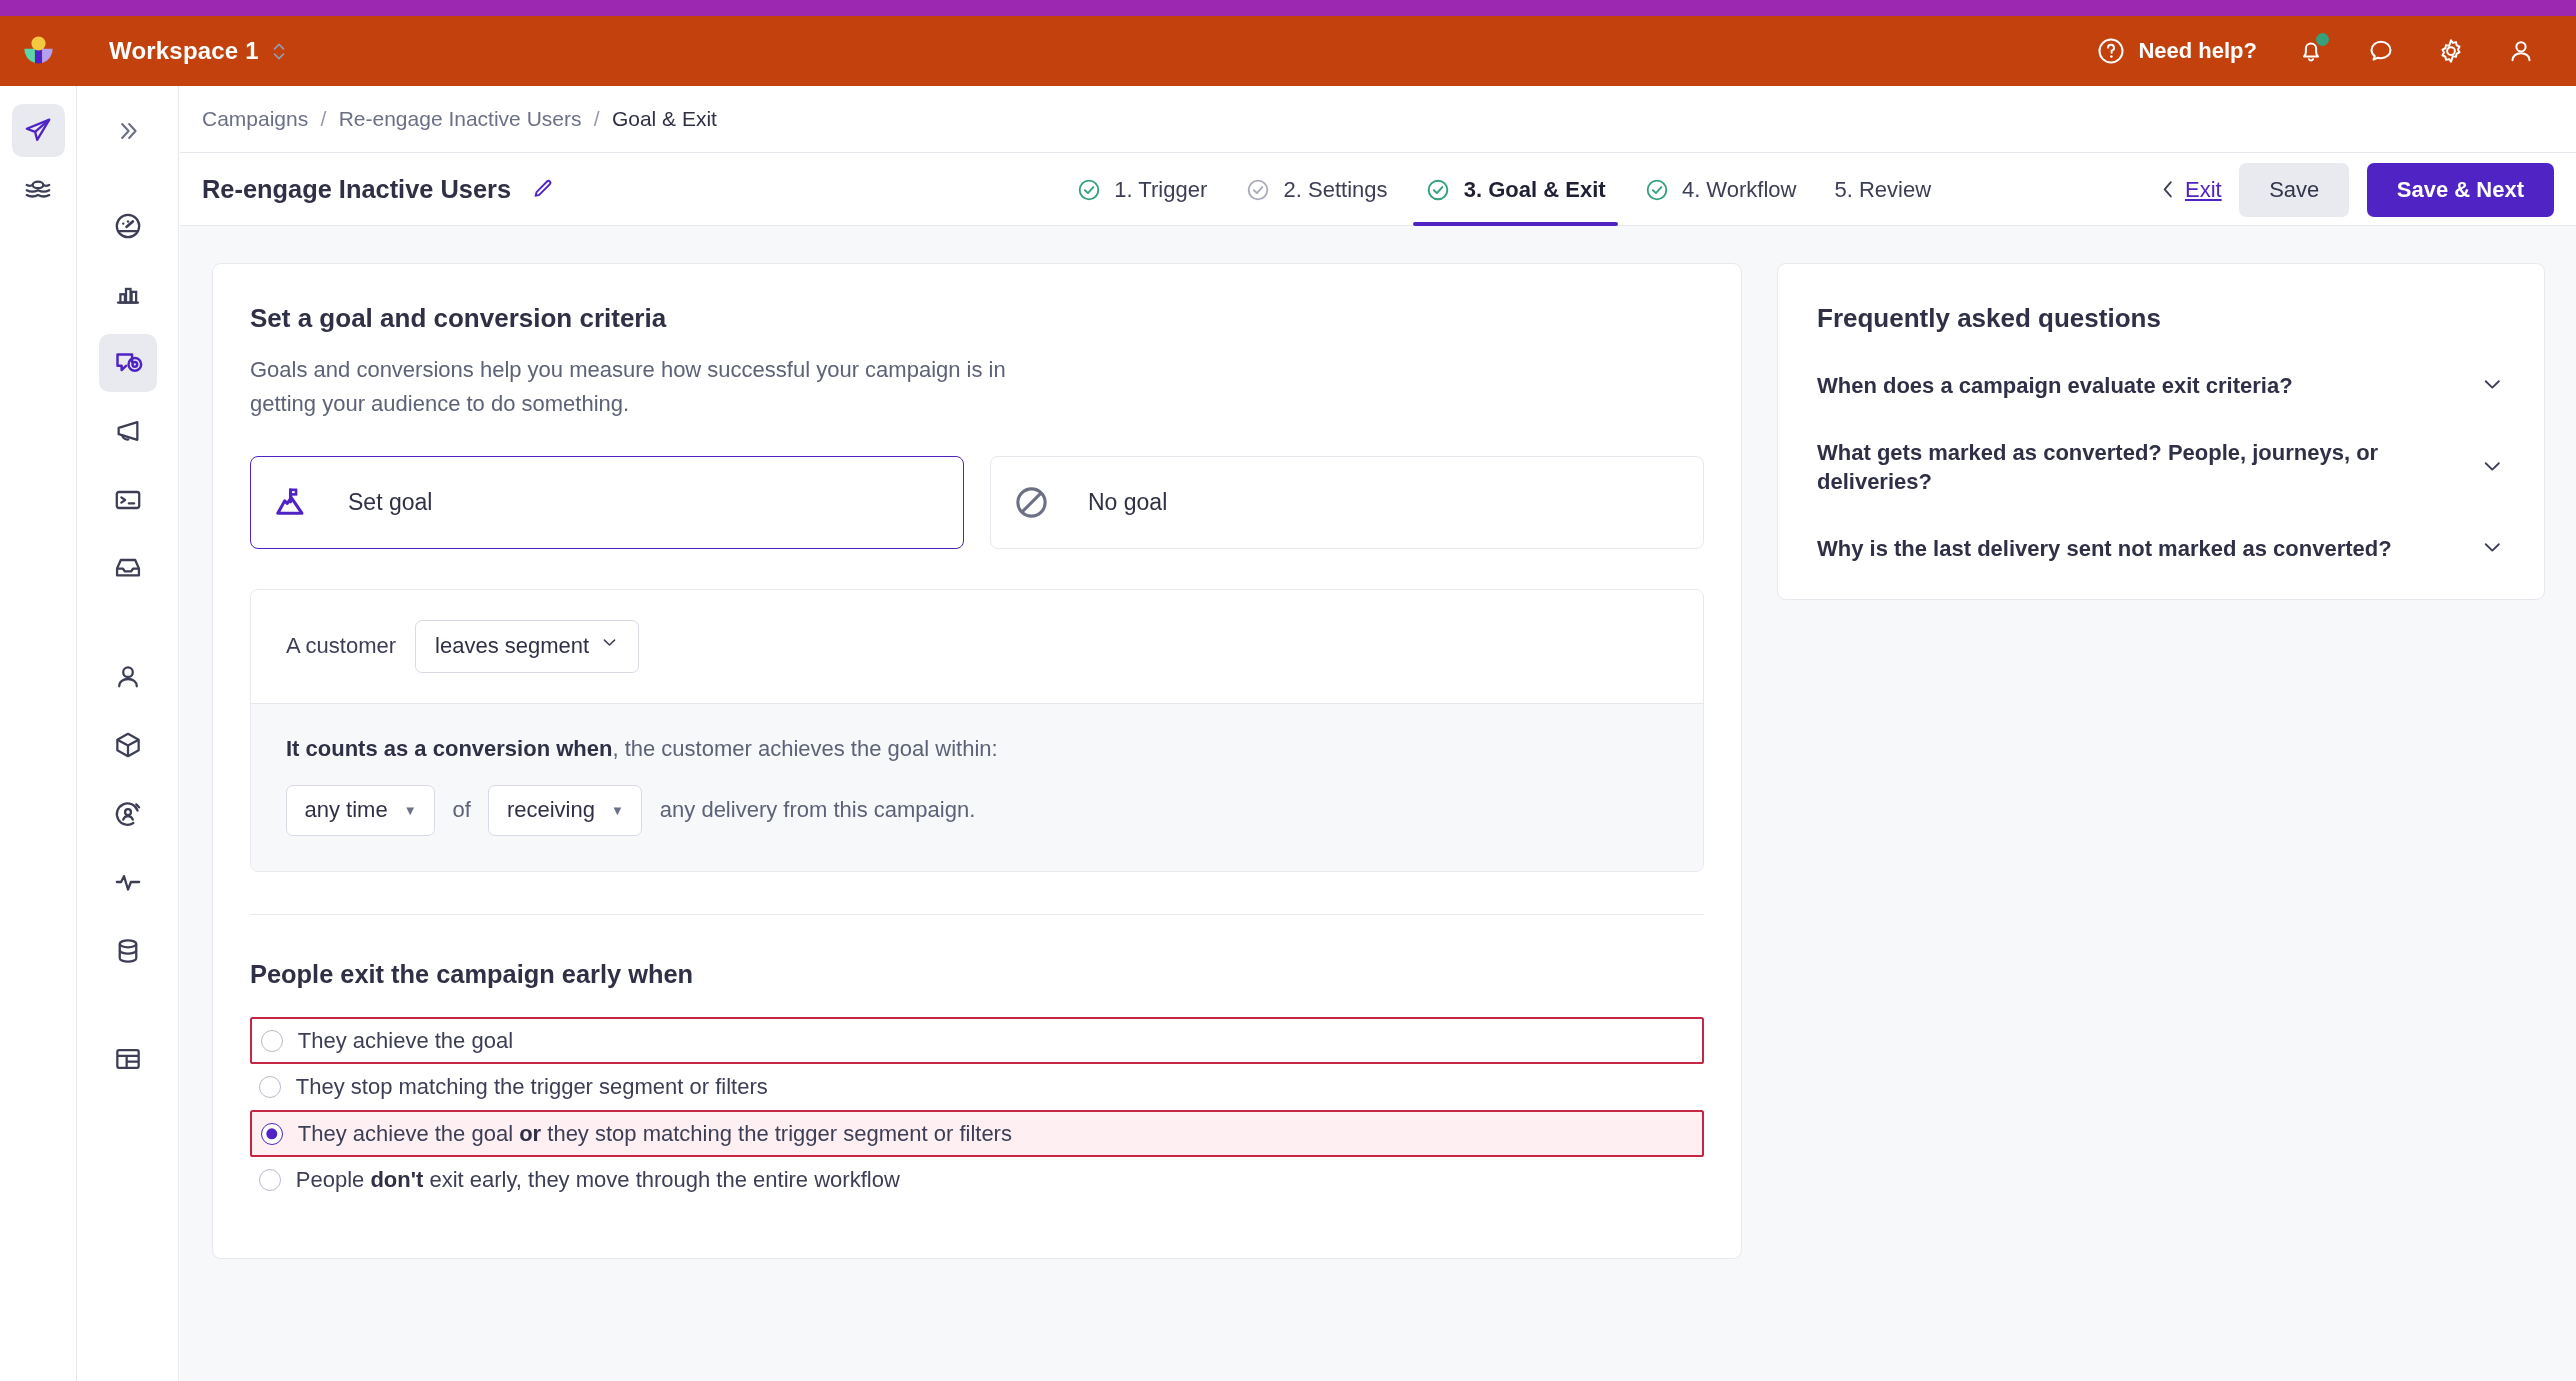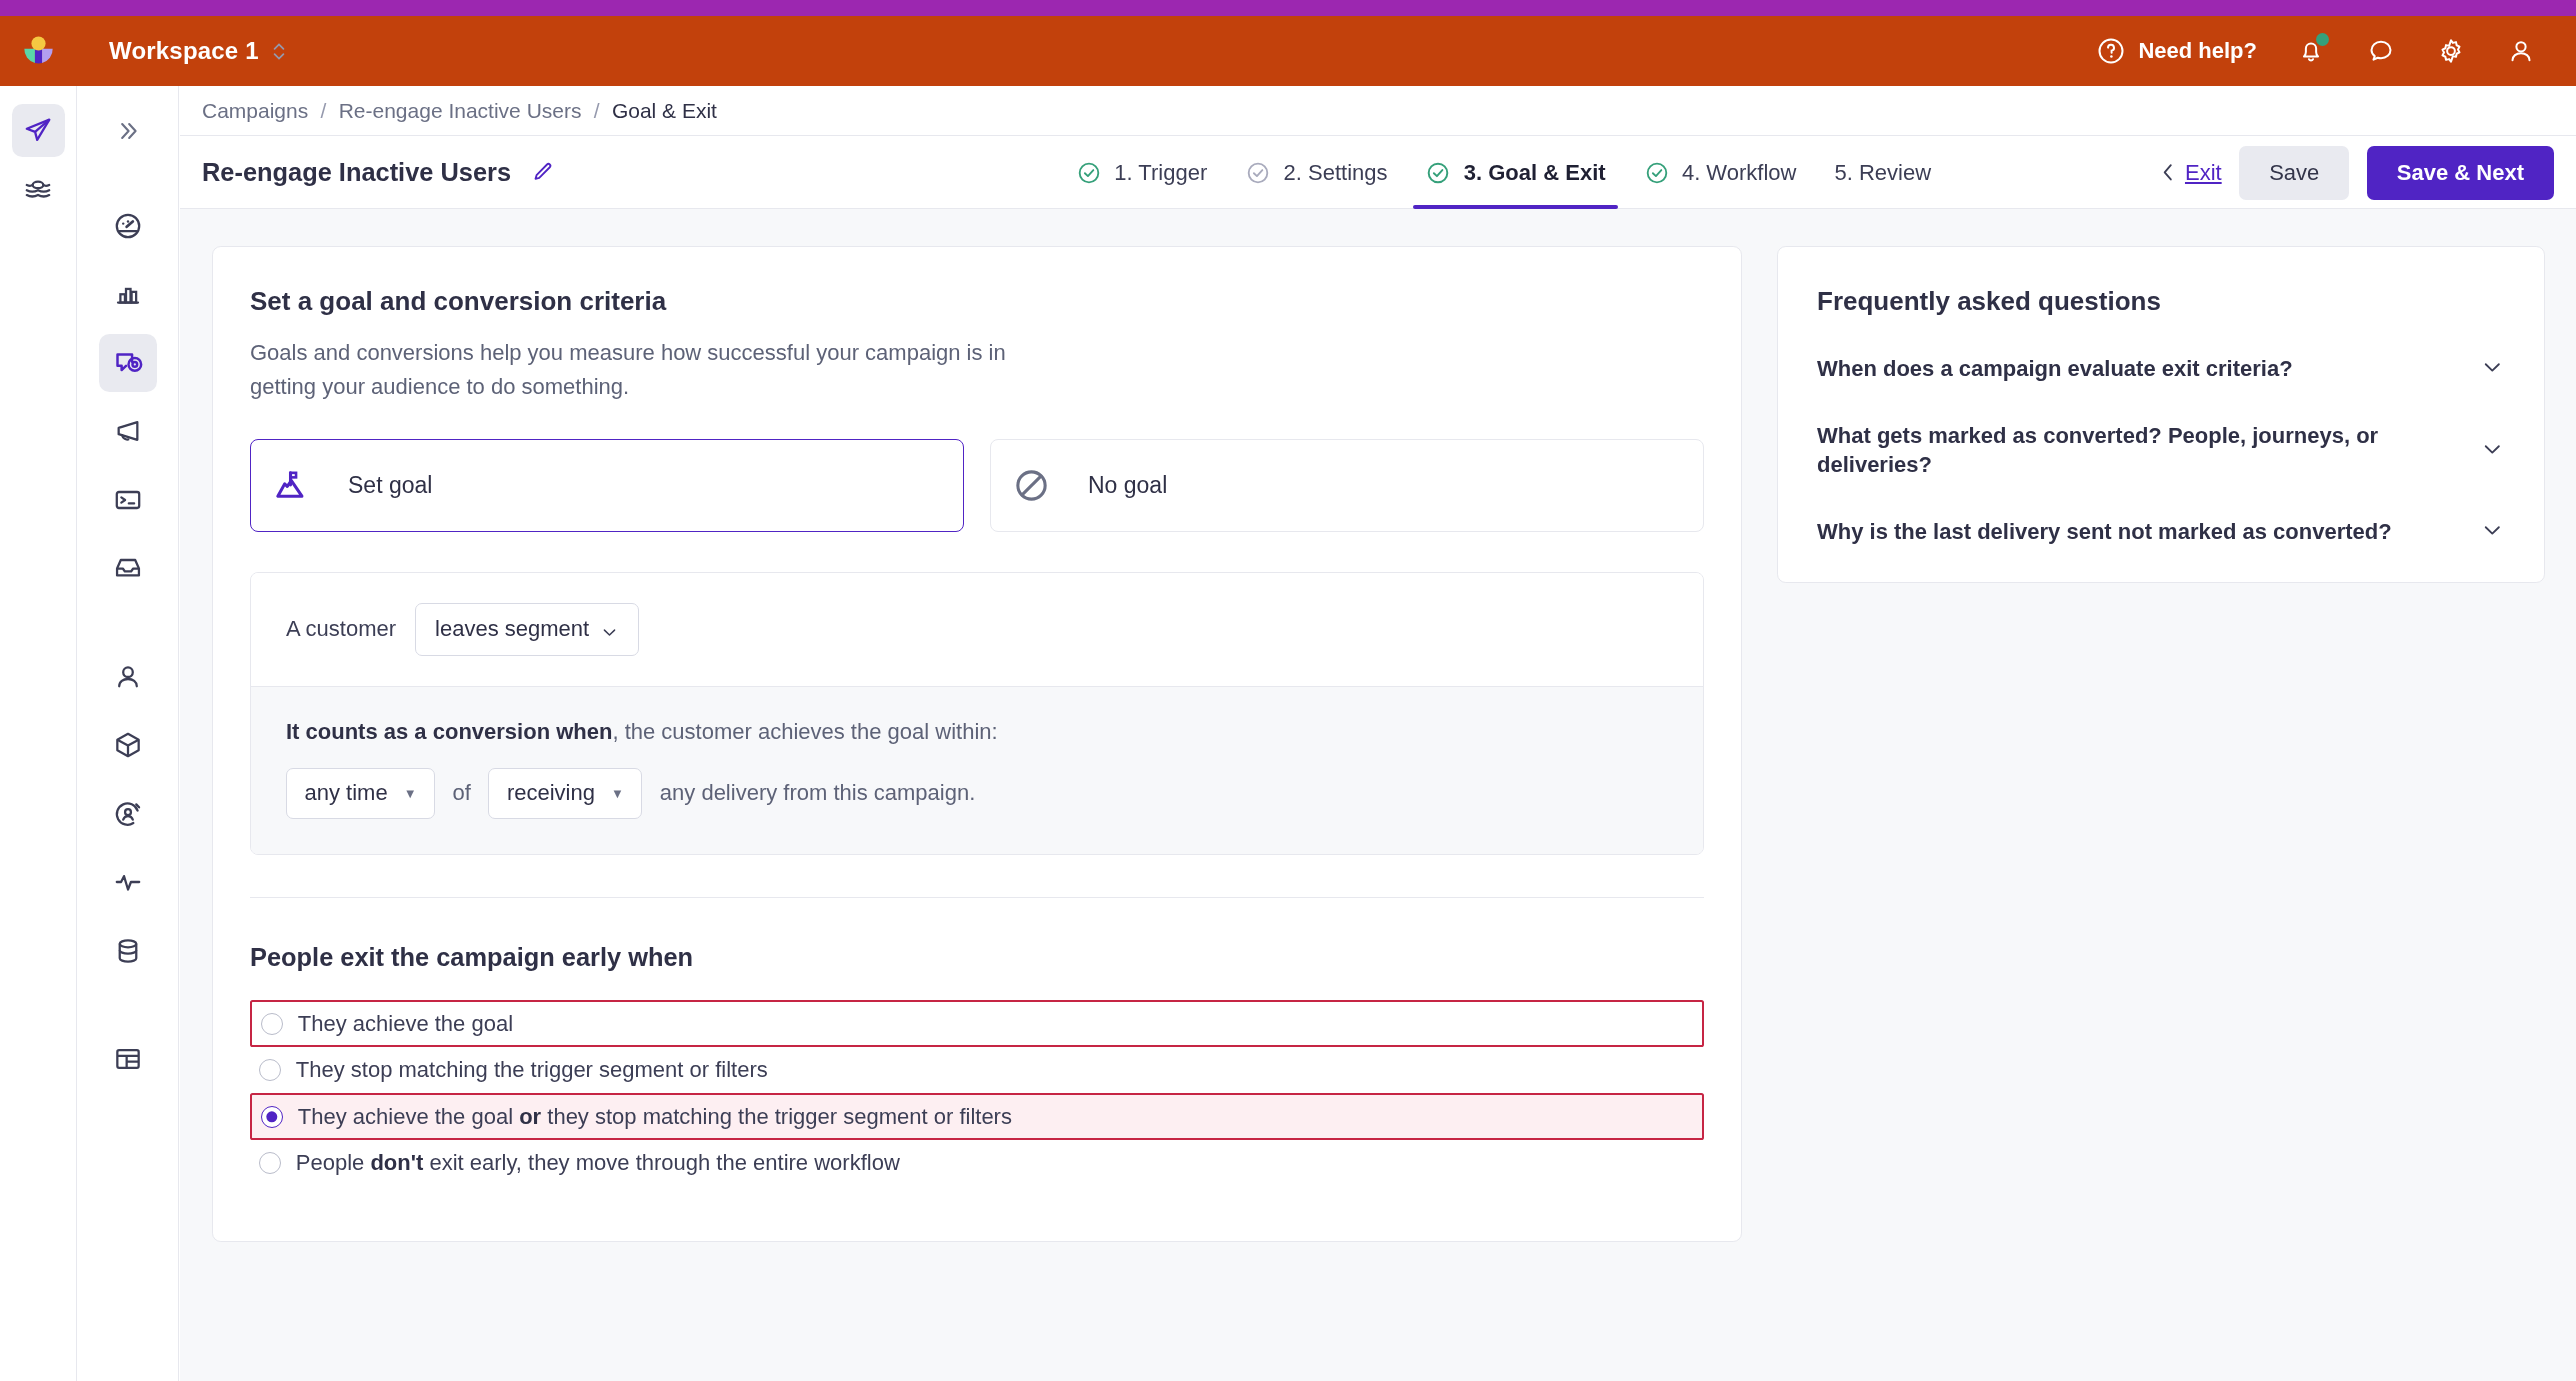--- a/index.html
+++ b/index.html
@@ -66,21 +66,21 @@
   .nav-gap-lg { height: 40px; }
 
   
   .content {
     position: absolute; top: 86px; left: 180px; width: 2396px; height: 1296px;
     background: #f7f8fa;
   }
 
   
   .crumbbar {
-    height: 50px; background: #ffffff; border-bottom: 0.9px solid #e7e8ee;
+    height: 67px; background: #ffffff; border-bottom: 0.9px solid #e7e8ee;
     display: flex; align-items: center; padding-left: 22px;
   }
   .crumb { font-size: 21px; color: #6b7085; }
   .crumb.current { color: #2f3046; }
   .crumb-sep { font-size: 21px; color: #9599ad; margin: 0 12.3px; }
 
   
   .headerbar {
     height: 73px; background: #ffffff; border-bottom: 0.9px solid #e7e8ee;
     display: flex; align-items: center; position: relative; padding: 0 22px;
@@ -130,21 +130,21 @@
   .goal-card.selected { border-color: #5024c4; }
   .goal-icon { width: 81px; display: flex; justify-content: center; align-items: center; }
   .goal-label { font-size: 23px; color: #2f3046; margin-left: 16px; }
 
   .cond-box {
     margin: 40px 0 0 0; border: 0.9px solid #e7e8ee; border-radius: 8px; overflow: hidden;
   }
   .cond-top { background: #ffffff; padding: 30px 35px; display: flex; align-items: center; gap: 19px; }
   .cond-text { font-size: 22px; color: #3c3e55; }
   .sel {
-    display: inline-flex; align-items: flex-end; gap: 11px;
+    display: inline-flex; align-items: flex-start; gap: 11px;
     border: 0.9px solid #d8dae4; border-radius: 7px; background: #ffffff;
     padding: 12.3px 19px; font-size: 22px; color: #2f3046;
   }
   .cond-bottom { background: #f7f8fa; border-top: 0.9px solid #e7e8ee; padding: 32px 35px 35px 35px; }
   .conv-line { font-size: 22px; color: #5d6277; }
   .conv-line b { color: #2f3046; font-weight: 700; }
   .conv-row { margin-top: 23px; display: flex; align-items: center; gap: 17.5px; }
   .sel-sm {
     display: inline-flex; align-items: center; gap: 16px;
     border: 0.9px solid #d8dae4; border-radius: 7px; background: #ffffff;

